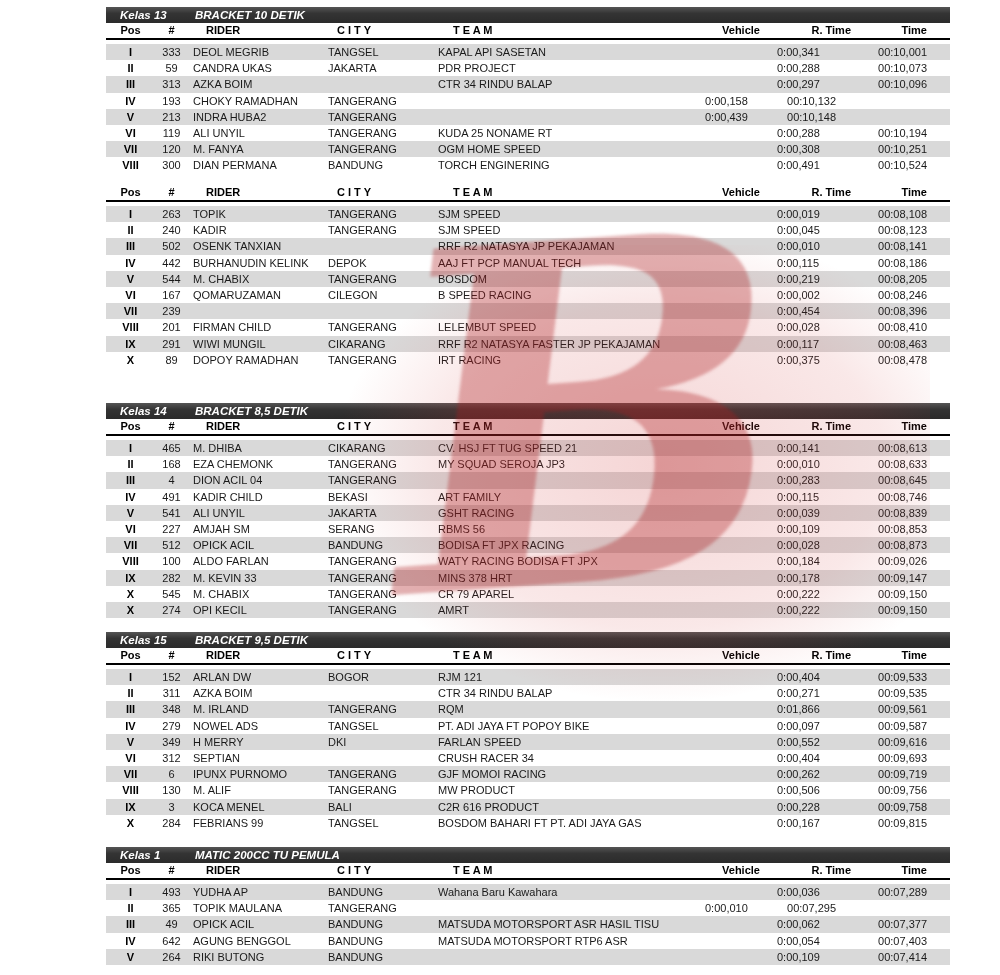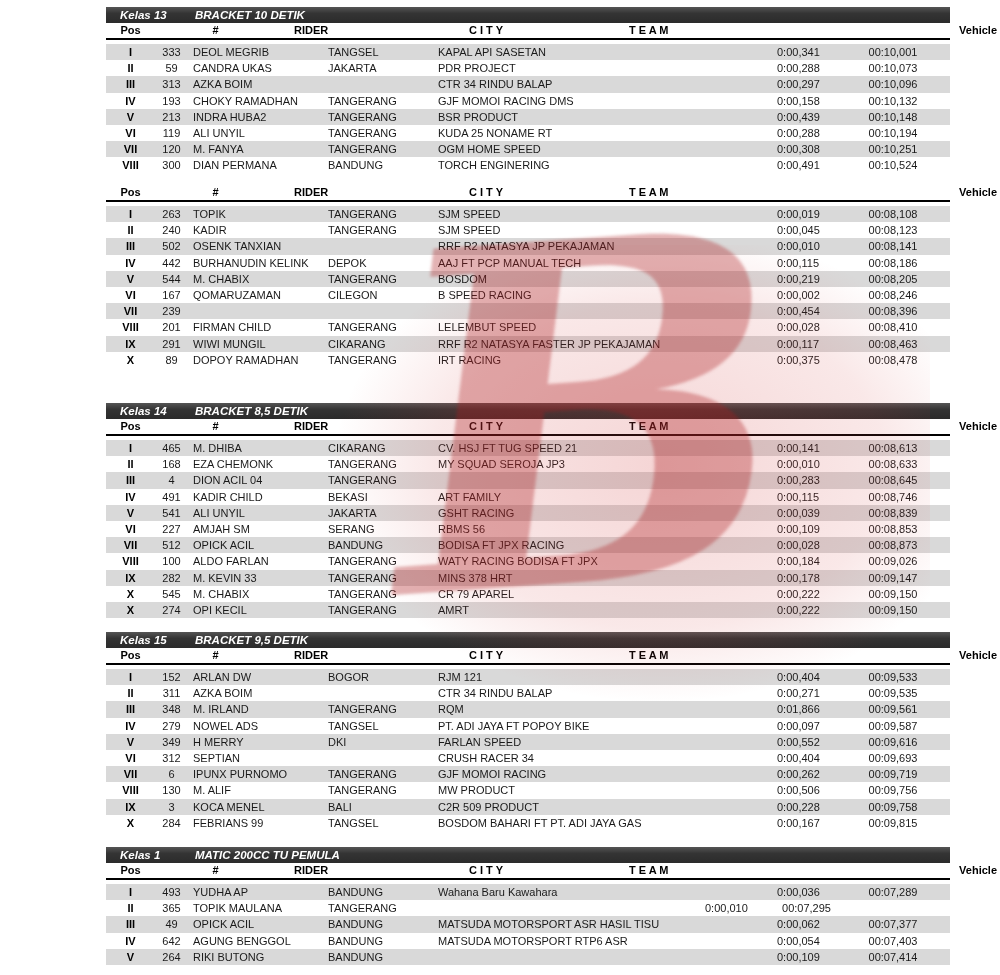--- a/index.html
+++ b/index.html
@@ -13,42 +13,42 @@
   .section:nth-child(3){top:403px;}
   .section:nth-child(4){top:632px;}
   .section:nth-child(5){top:847px;}
 
   .section-bar{position:relative;height:16px;background:linear-gradient(180deg,#555 0%,#343434 40%,#2b2b2b 100%);color:#fff;font-weight:bold;font-style:italic;font-size:11.5px;line-height:16px;}
   .kelas-label{position:absolute;left:14px;top:0;}
   .bracket-label{position:absolute;left:89px;top:0;}
 
   .grid{display:grid;grid-template-columns:49px 33px 136px 110px 271px 72px 82px 91px;}
 
-  .header-row{height:15px;line-height:15px;font-weight:bold;font-size:11px;border-bottom:2px solid #000;color:#000;gap:44px;}
+  .header-row{height:15px;line-height:15px;font-weight:bold;font-size:11px;border-bottom:2px solid #000;color:#000;}
   .header-row .h{white-space:nowrap;overflow:hidden;}
   .h-pos{text-align:center;}
   .h-num{text-align:center;}
   .h-rider{padding-left:18px;}
   .h-city{padding-left:13px;}
   .h-team{padding-left:19px;}
-  .h-vehicle{text-align:right;}
+  .h-vehicle{text-align:center;}
   .h-rtime{text-align:right;padding-right:8px;}
   .h-time{text-align:right;padding-right:23px;}
 
   .rows{margin-top:4px;}
   .row{height:16.2px;line-height:16.2px;font-size:11px;color:#1a1a1a;}
   .row:nth-child(odd){background:#d9d9d9;}
   .row div{white-space:nowrap;overflow:hidden;}
   .c-pos{text-align:center;font-weight:bold;color:#000;}
   .c-num{text-align:center;}
   .c-rider{padding-left:5px;}
   .c-city{padding-left:4px;}
   .c-team{padding-left:4px;}
   .c-rtime{text-align:left;padding-right:8px;}
-  .c-time{text-align:center;padding-right:23px;}
+  .c-time{text-align:right;padding-right:23px;}
 
   
   .watermark{position:absolute;left:330px;top:245px;width:600px;height:460px;pointer-events:none;z-index:5;
     background:radial-gradient(ellipse at 55% 48%, rgba(210,65,65,0.22) 0%, rgba(210,65,65,0.12) 48%, rgba(210,65,65,0.0) 70%);}
   .watermark-letter{position:absolute;left:60px;top:-105px;font-size:470px;font-weight:bold;font-style:italic;
     color:rgba(172,28,33,0.34);font-family:"DejaVu Serif","Liberation Serif",serif;filter:blur(1.5px);transform:rotate(-4deg);}
 </style>
 </head>
 <body>
 
@@ -101,32 +101,30 @@
     <div class="c-vehicle"></div>
     <div class="c-rtime">0:00,297</div>
     <div class="c-time">00:10,096</div>
   </div>
 
   <div class="grid row">
     <div class="c-pos">IV</div>
     <div class="c-num">193</div>
     <div class="c-rider">CHOKY RAMADHAN</div>
     <div class="c-city">TANGERANG</div>
-    <div class="c-team">GJF MOMOI RACING DMS</div>
     <div class="c-vehicle"></div>
     <div class="c-rtime">0:00,158</div>
     <div class="c-time">00:10,132</div>
   </div>
 
   <div class="grid row">
     <div class="c-pos">V</div>
     <div class="c-num">213</div>
     <div class="c-rider">INDRA HUBA2</div>
     <div class="c-city">TANGERANG</div>
-    <div class="c-team">BSR PRODUCT</div>
     <div class="c-vehicle"></div>
     <div class="c-rtime">0:00,439</div>
     <div class="c-time">00:10,148</div>
   </div>
 
   <div class="grid row">
     <div class="c-pos">VI</div>
     <div class="c-num">119</div>
     <div class="c-rider">ALI UNYIL</div>
     <div class="c-city">TANGERANG</div>
@@ -525,21 +523,21 @@
     <div class="c-vehicle"></div>
     <div class="c-rtime">0:00,506</div>
     <div class="c-time">00:09,756</div>
   </div>
 
   <div class="grid row">
     <div class="c-pos">IX</div>
     <div class="c-num">3</div>
     <div class="c-rider">KOCA MENEL</div>
     <div class="c-city">BALI</div>
-    <div class="c-team">C2R 509 PRODUCT</div>
+    <div class="c-team">C2R 616 PRODUCT</div>
     <div class="c-vehicle"></div>
     <div class="c-rtime">0:00,228</div>
     <div class="c-time">00:09,758</div>
   </div>
 
   <div class="grid row">
     <div class="c-pos">X</div>
     <div class="c-num">284</div>
     <div class="c-rider">FEBRIANS 99</div>
     <div class="c-city">TANGSEL</div>

